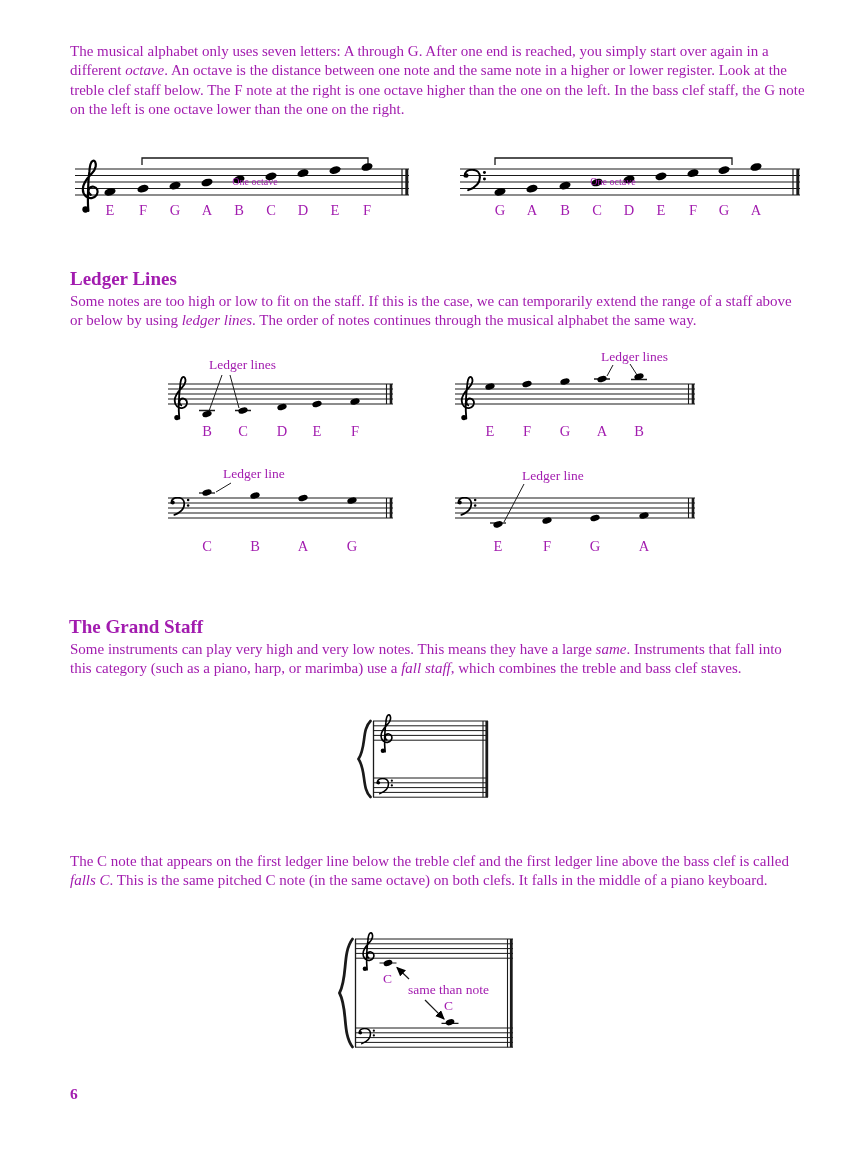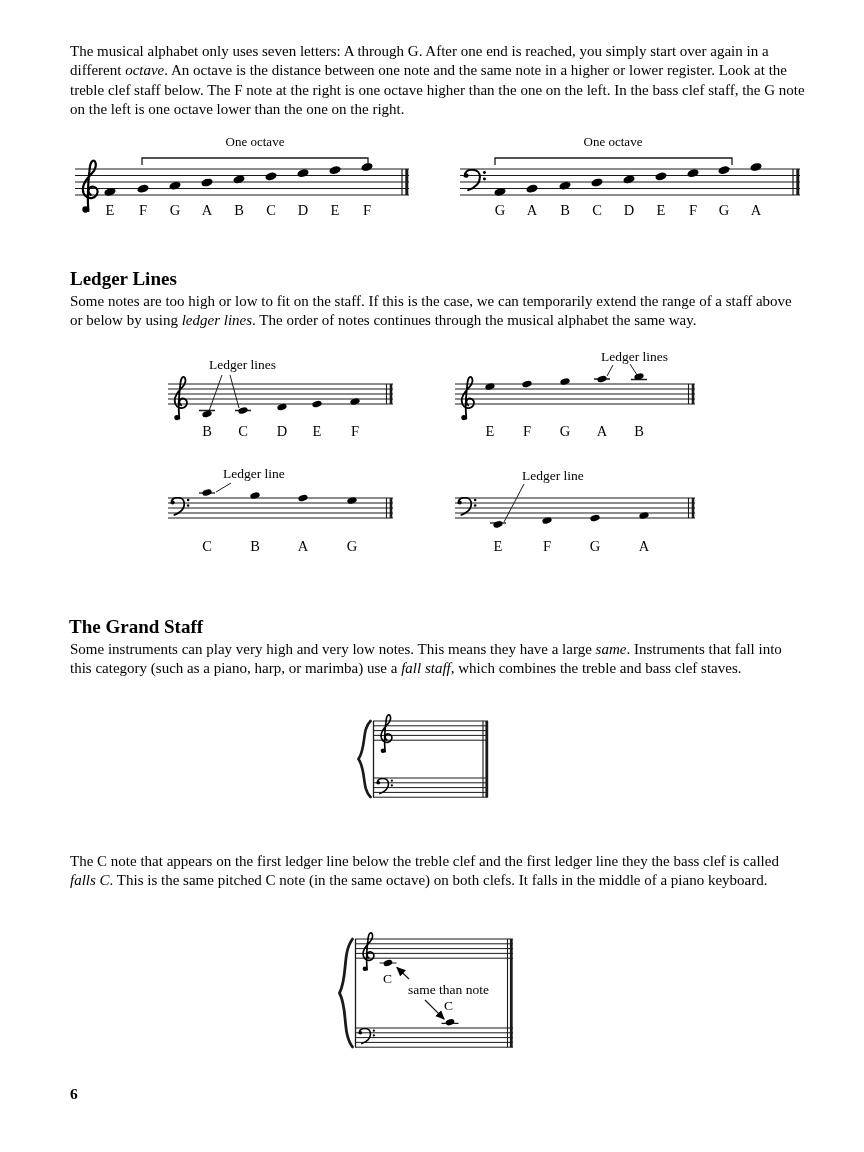--- a/index.html
+++ b/index.html
@@ -1,24 +1,24 @@
 <!DOCTYPE html>
 <html><head>
 <meta charset="utf-8">
 <style>
   html,body{margin:0;padding:0;background:#fff;}
   .page{position:relative;width:864px;height:1152px;background:#ffffff;
-        font-family:"Liberation Serif",serif;color:#000000;overflow:hidden;}
+        font-family:"Liberation Serif",serif;color:#a21caf;overflow:hidden;}
   p.body{position:absolute;margin:0;font-size:15px;line-height:19.3px;}
   p.body .it{font-style:italic;}
   h2.hd{position:absolute;margin:0;font-size:19px;line-height:20px;font-weight:bold;}
   .fig{position:absolute;}
   .fig svg{position:absolute;left:0;top:0;overflow:visible;}
   .letter{position:absolute;transform:translateX(-50%);font-size:14.5px;line-height:15px;}
-  .blbl{position:absolute;transform:translateX(-50%);font-size:13px;line-height:14px;white-space:nowrap;}
+  .blbl{position:absolute;transform:translateX(-50%);font-size:10px;line-height:14px;white-space:nowrap;margin-top:40px;}
   .lbl{position:absolute;font-size:13.5px;line-height:14px;white-space:nowrap;}
   .pagenum{position:absolute;font-weight:bold;font-size:15.5px;}
   .stroke{stroke:#1a1a1a;fill:none;}
 </style>
 </head>
 <body>
 
 <div class="page">
 
   <svg width="0" height="0" style="position:absolute" aria-hidden="true">
@@ -203,21 +203,21 @@
       <path class="stroke" stroke-width="1" d="M23 21H138M23 25.8H138M23 30.6H138M23 35.4H138M23 40.2H138M23 78H138M23 82.8H138M23 87.6H138M23 92.4H138M23 97.2H138"></path>
       <line x1="23.5" y1="21" x2="23.5" y2="97.2" class="stroke" stroke-width="1.3"></line>
       <line x1="133" y1="21" x2="133" y2="97.2" class="stroke" stroke-width="1.1"></line>
       <line x1="136.8" y1="21" x2="136.8" y2="97.2" class="stroke" stroke-width="2.8"></line>
       <path d="M20.5 21 C11.5 30 16.5 47 8.5 59 C16.5 71 11.5 88 20.5 97" class="stroke" stroke-width="2.7" stroke-linecap="round"></path>
       <use href="#treble-clef" x="26" y="11.4" width="22.1" height="57.6"></use>
       <use href="#bass-clef" x="26" y="78" width="19.2" height="22.1"></use>
     </svg>
   </div>
 
-  <p class="body" style="left:70px;top:852px;width:736px"><span>The C note that appears on the first ledger line below the treble clef and the first ledger line they the bass clef is called </span><span class="it">falls C</span><span>. This is the same pitched C note (in the same octave) on both clefs. It falls in the middle of a piano keyboard.</span></p>
+  <p class="body" style="left:70px;top:852px;width:736px"><span>The C note that appears on the first ledger line below the treble clef and the first ledger line above the bass clef is called </span><span class="it">falls C</span><span>. This is the same pitched C note (in the same octave) on both clefs. It falls in the middle of a piano keyboard.</span></p>
 
   <div class="fig" style="left:330px;top:920px;width:200px;height:142px">
     <svg width="195" height="142">
       <defs>
         <marker id="ah" markerWidth="9" markerHeight="9" refX="7" refY="3.5" orient="auto">
           <path d="M0 0 L8 3.5 L0 7 Z" fill="#000"></path>
         </marker>
       </defs>
       <path class="stroke" stroke-width="1" d="M25 19H183M25 23.8H183M25 28.6H183M25 33.4H183M25 38.2H183M25 108H183M25 112.8H183M25 117.6H183M25 122.4H183M25 127.2H183"></path>
       <line x1="25.5" y1="19" x2="25.5" y2="127.2" class="stroke" stroke-width="1.3"></line>

